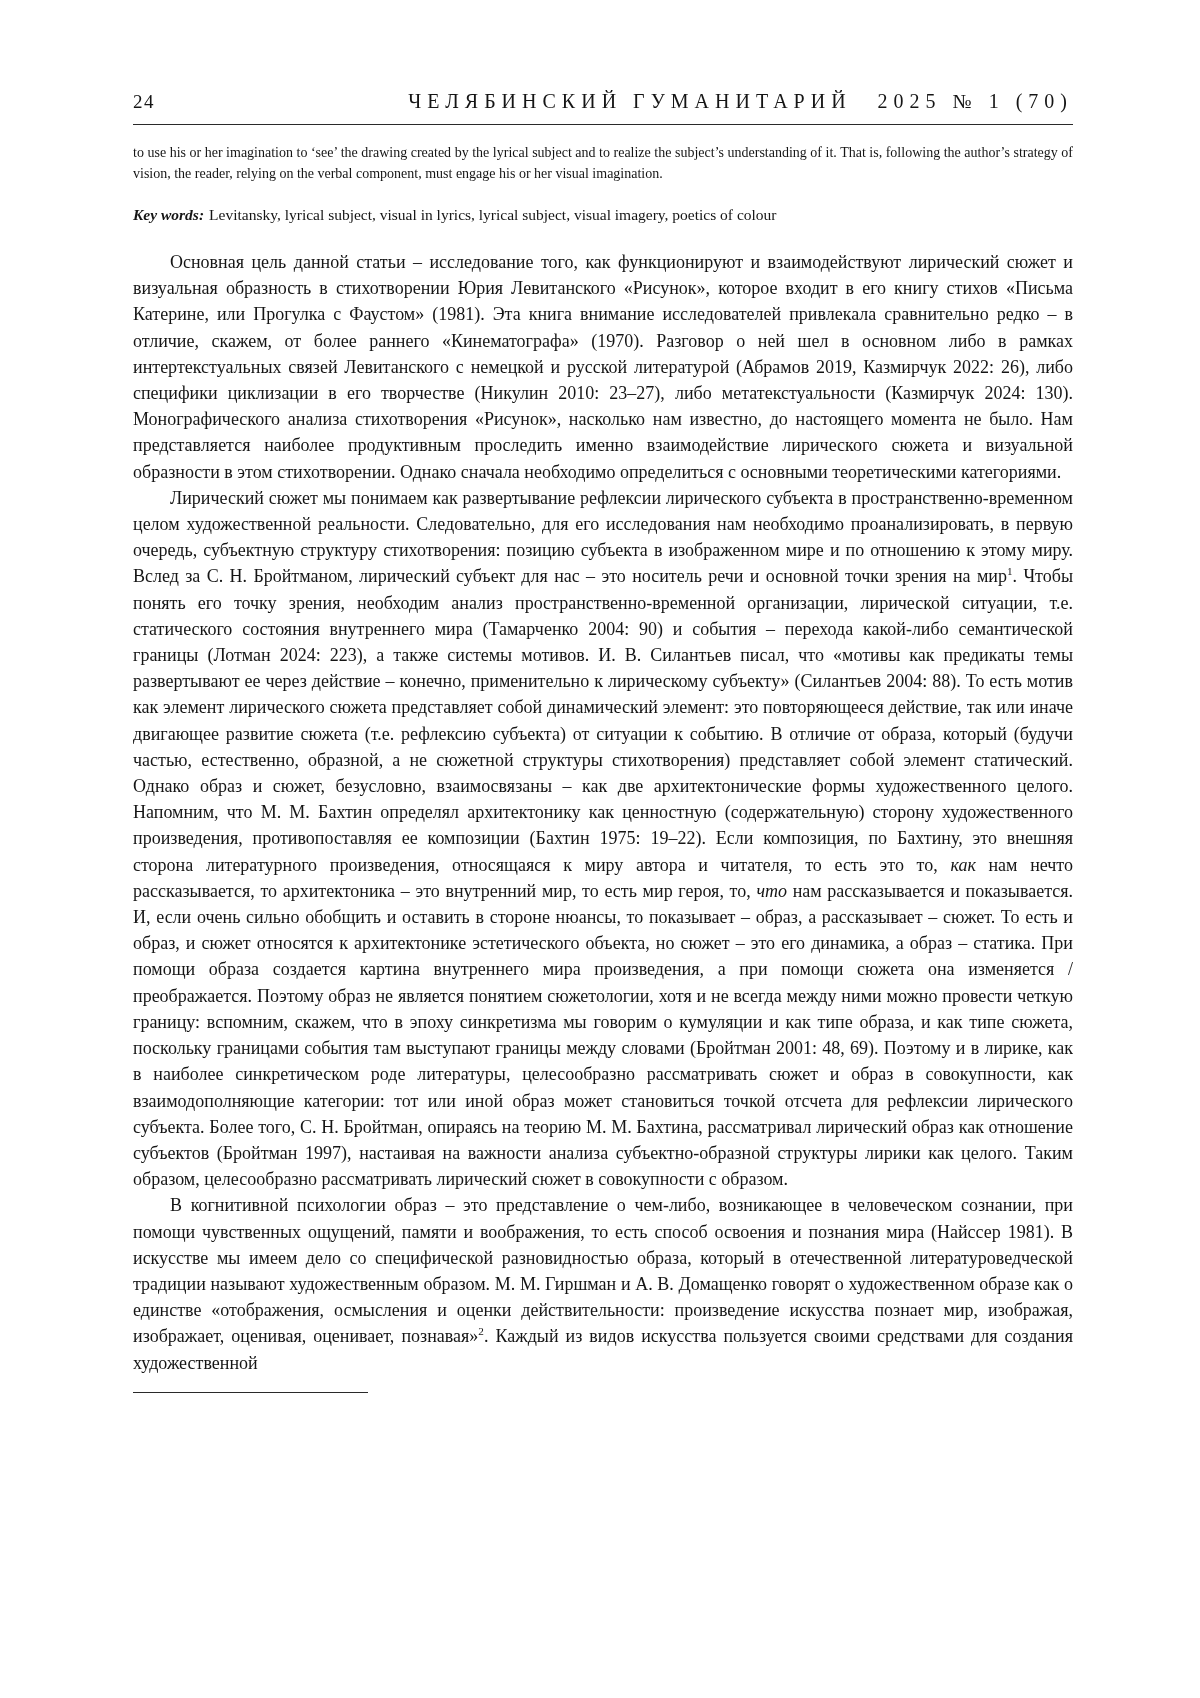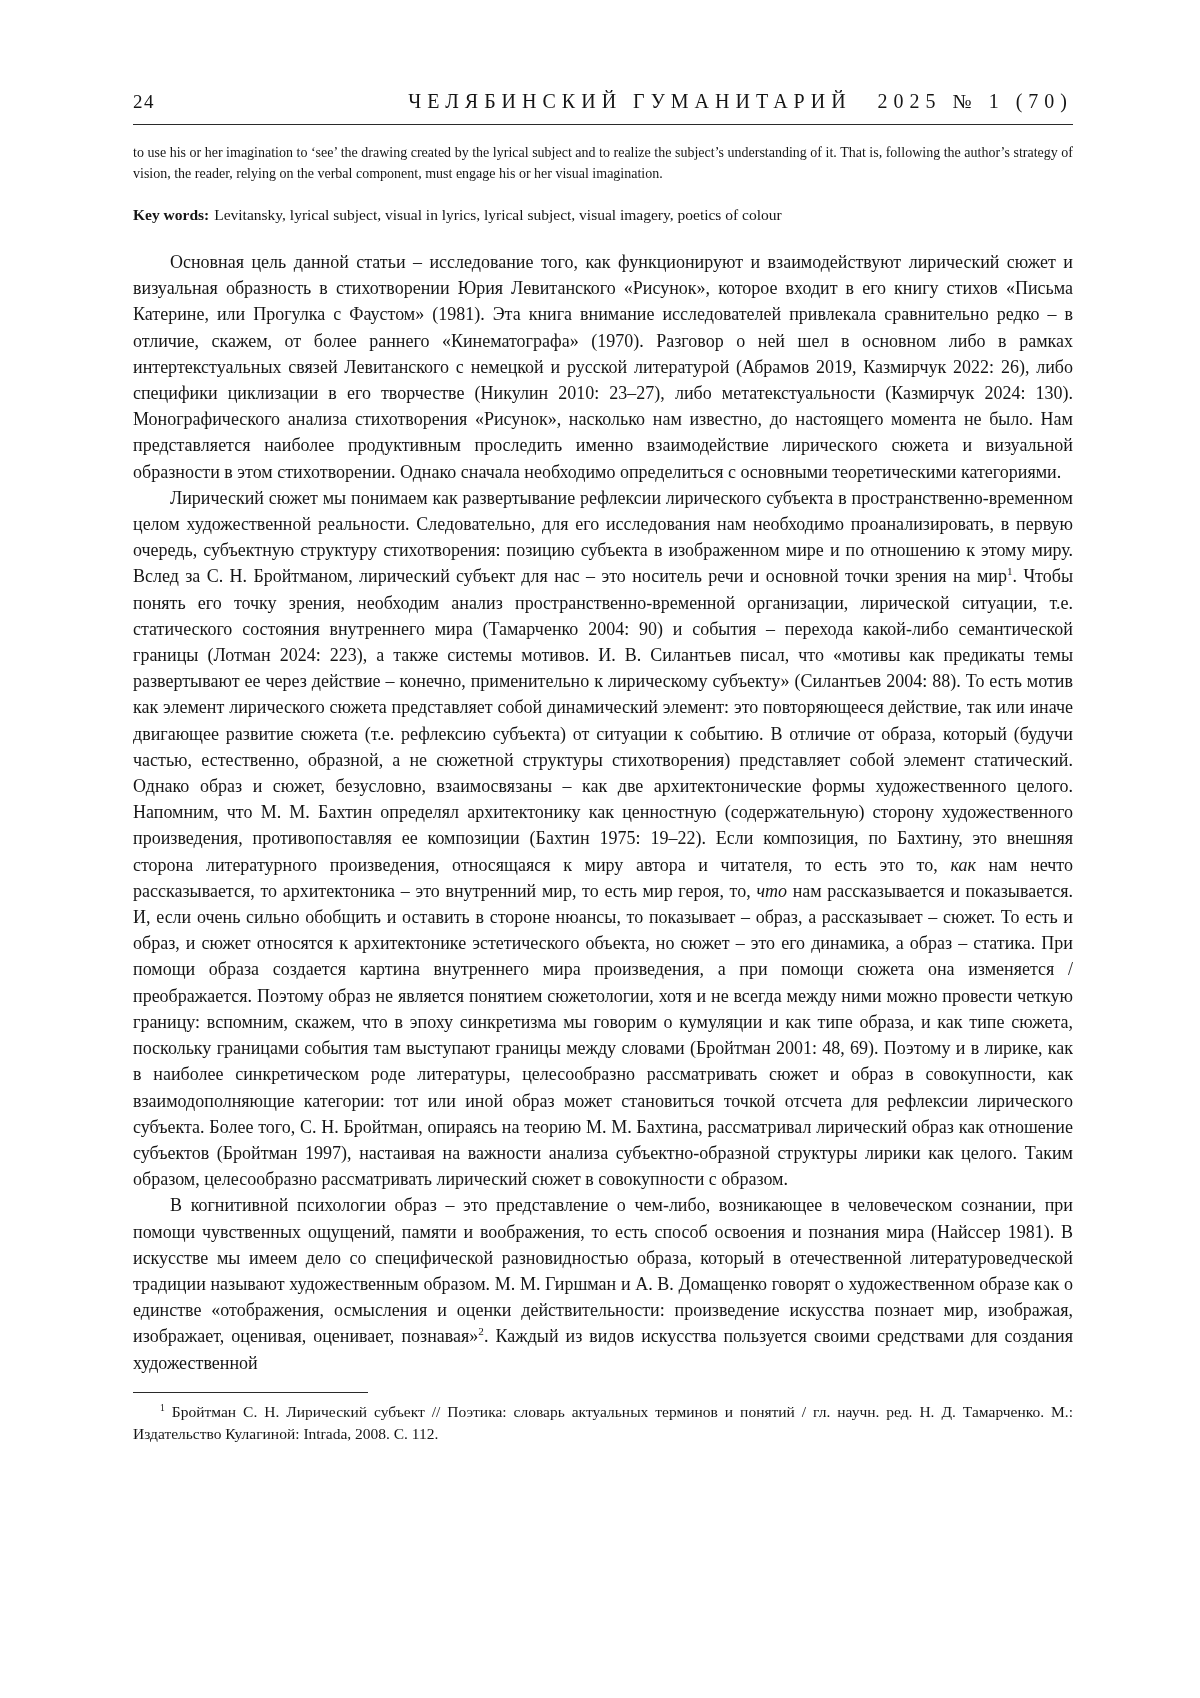--- a/index.html
+++ b/index.html
@@ -44,20 +44,21 @@
     text-align: justify;
   }
   .meta {
     font-size: 15.5px;
     line-height: 21px;
     text-align: justify;
     margin-top: 20px;
   }
   .meta .label {
     font-weight: bold;
+    font-style: italic;
     margin-right: 5px;
   }
   .article-body { margin-top: 24px; }
   .body-par {
     font-size: 18px;
     line-height: 26.2px;
     text-align: justify;
     text-indent: 37px;
   }
   .body-par i { font-style: italic; }
@@ -96,16 +97,15 @@
 
   <div class="article-body">
       <p class="body-par">Основная цель данной статьи – исследование того, как функционируют и взаимодействуют лирический сюжет и визуальная образность в стихотворении Юрия Левитанского «Рисунок», которое входит в его книгу стихов «Письма Катерине, или Прогулка с Фаустом» (1981). Эта книга внимание исследователей привлекала сравнительно редко – в отличие, скажем, от более раннего «Кинематографа» (1970). Разговор о ней шел в основном либо в рамках интертекстуальных связей Левитанского с немецкой и русской литературой (Абрамов 2019, Казмирчук 2022: 26), либо специфики циклизации в его творчестве (Никулин 2010: 23–27), либо метатекстуальности (Казмирчук 2024: 130). Монографического анализа стихотворения «Рисунок», насколько нам известно, до настоящего момента не было. Нам представляется наиболее продуктивным проследить именно взаимодействие лирического сюжета и визуальной образности в этом стихотворении. Однако сначала необходимо определиться с основными теоретическими категориями.</p>
       <p class="body-par">Лирический сюжет мы понимаем как развертывание рефлексии лирического субъекта в пространственно-временном целом художественной реальности. Следовательно, для его исследования нам необходимо проанализировать, в первую очередь, субъектную структуру стихотворения: позицию субъекта в изображенном мире и по отношению к этому миру. Вслед за С. Н. Бройтманом, лирический субъект для нас – это носитель речи и основной точки зрения на мир<sup>1</sup>. Чтобы понять его точку зрения, необходим анализ пространственно-временной организации, лирической ситуации, т.е. статического состояния внутреннего мира (Тамарченко 2004: 90) и события – перехода какой-либо семантической границы (Лотман 2024: 223), а также системы мотивов. И. В. Силантьев писал, что «мотивы как предикаты темы развертывают ее через действие – конечно, применительно к лирическому субъекту» (Силантьев 2004: 88). То есть мотив как элемент лирического сюжета представляет собой динамический элемент: это повторяющееся действие, так или иначе двигающее развитие сюжета (т.е. рефлексию субъекта) от ситуации к событию. В отличие от образа, который (будучи частью, естественно, образной, а не сюжетной структуры стихотворения) представляет собой элемент статический. Однако образ и сюжет, безусловно, взаимосвязаны – как две архитектонические формы художественного целого. Напомним, что М. М. Бахтин определял архитектонику как ценностную (содержательную) сторону художественного произведения, противопоставляя ее композиции (Бахтин 1975: 19–22). Если композиция, по Бахтину, это внешняя сторона литературного произведения, относящаяся к миру автора и читателя, то есть это то, <i>как</i> нам нечто рассказывается, то архитектоника – это внутренний мир, то есть мир героя, то, <i>что</i> нам рассказывается и показывается. И, если очень сильно обобщить и оставить в стороне нюансы, то показывает – образ, а рассказывает – сюжет. То есть и образ, и сюжет относятся к архитектонике эстетического объекта, но сюжет – это его динамика, а образ  – статика. При помощи образа создается картина внутреннего мира произведения, а при помощи сюжета она изменяется / преображается. Поэтому образ не является понятием сюжетологии, хотя и не всегда между ними можно провести четкую границу: вспомним, скажем, что в эпоху синкретизма мы говорим о кумуляции и как типе образа, и как типе сюжета, поскольку границами события там выступают границы между словами (Бройтман 2001: 48, 69). Поэтому и в лирике, как в наиболее синкретическом роде литературы, целесообразно рассматривать сюжет и образ в совокупности, как взаимодополняющие категории: тот или иной образ может становиться точкой отсчета для рефлексии лирического субъекта. Более того, С. Н. Бройтман, опираясь на теорию М. М. Бахтина, рассматривал лирический образ как отношение субъектов (Бройтман 1997), настаивая на важности анализа субъектно-образной структуры лирики как целого. Таким образом, целесообразно рассматривать лирический сюжет в совокупности с образом.</p>
       <p class="body-par">В когнитивной психологии образ – это представление о чем-либо, возникающее в человеческом сознании, при помощи чувственных ощущений, памяти и воображения, то есть способ освоения и познания мира (Найссер 1981). В искусстве мы имеем дело со специфической разновидностью образа, который в отечественной литературоведческой традиции называют художественным образом. М. М. Гиршман и А. В. Домащенко говорят о художественном образе как о единстве «отображения, осмысления и оценки действительности: произведение искусства познает мир, изображая, изображает, оценивая, оценивает, познавая»<sup>2</sup>. Каждый из видов искусства пользуется своими средствами для создания художественной</p>
     </div>
 
   <div class="footnote-sep"></div>
 
   <div class="footnotes">
-      <p class="footnote"><sup>1</sup> Бройтман С. Н. Лирический субъект // Поэтика: словарь актуальных терминов и понятий / гл. научн. ред. Н. Д. Тамарченко. М.: Издательство Кулагиной: Intrada, 2008. С. 112.</p>
     </div>
 
 </div>
 
 </body></html>

